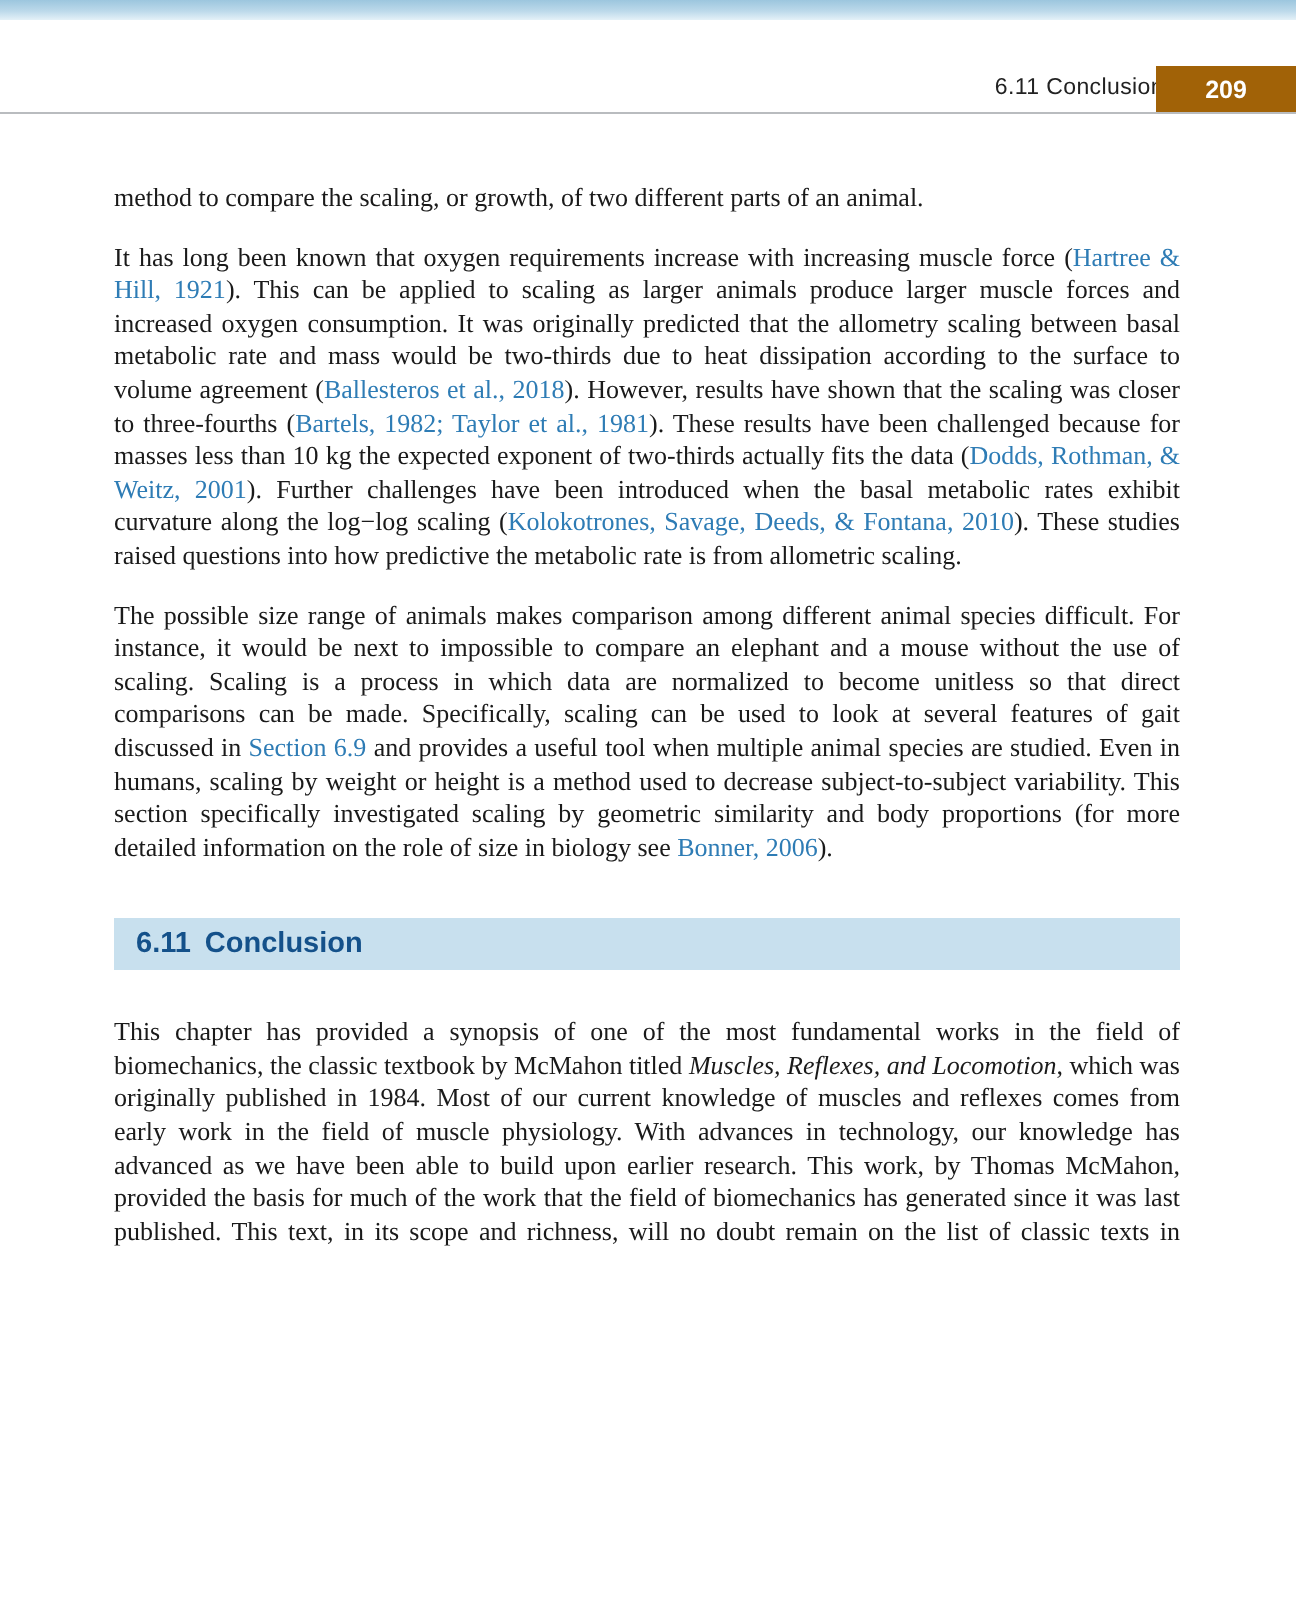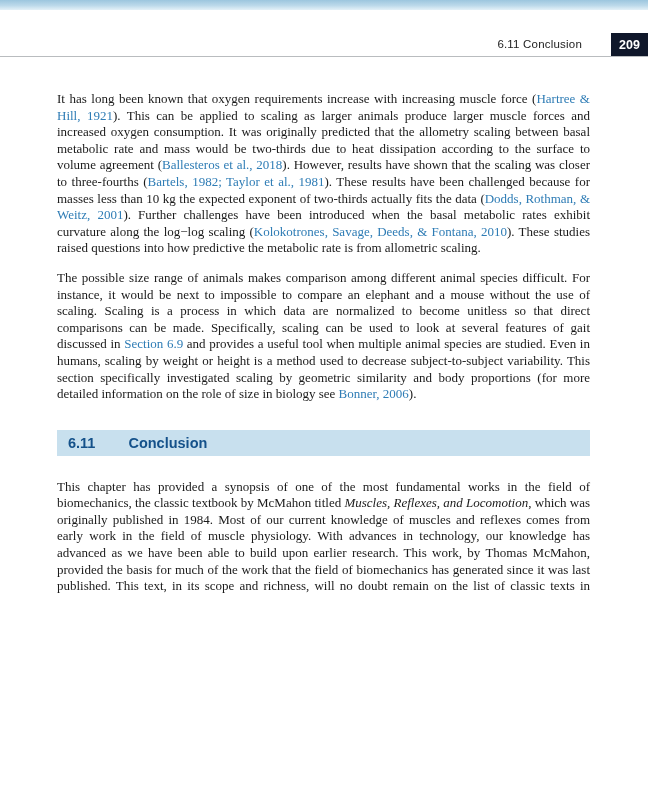--- a/index.html
+++ b/index.html
@@ -17,22 +17,22 @@
     background: linear-gradient(to bottom, #9cc6de 0%, #bcd9ea 55%, #e4f1f8 100%);
   }
   .runhead {
     position: absolute; top: 38px; right: 66px;
     font-family: "Liberation Sans", sans-serif;
     font-size: 11.5px; color: #222;
     letter-spacing: 0.2px;
   }
   .page-box {
     position: absolute; top: 33px; right: 0;
-    width: 37px; height: 24px;
-    background: #0f172a;
+    width: 70px; height: 24px;
+    background: #a16207;
     color: #ffffff;
     font-family: "Liberation Sans", sans-serif;
     font-weight: bold; font-size: 12.5px;
     display: flex; align-items: center; justify-content: center;
   }
   .header-rule {
     position: absolute; top: 56px; left: 0; right: 0;
     height: 1px; background: #b9bcbf;
   }
   .page-body {
@@ -60,33 +60,34 @@
   }
   .subheading .hnum { margin-right: 15px; }
   .section-bar {
     margin: 27px 0 23px 0;
     background: #c8e0ee;
     padding: 5px 0 5px 11px;
     font-family: "Liberation Sans", sans-serif;
     font-size: 14.5px; font-weight: bold;
     color: #14518a;
   }
-  .section-bar .hnum { margin-right: 33px; }
+  .section-bar .hnum { margin-right: 7px; }
 </style>
 </head>
 <body>
 
 <div class="top-band"></div>
 
 <div class="runhead">6.11 Conclusion</div>
 
 <div class="page-box">
   <span>209</span>
 </div>
 
 <div class="header-rule"></div>
 
 <main class="page-body">
+    <p class="para"><span>method to compare the scaling, or growth, of two different parts of an animal.</span></p>
     <p class="para"><span>It has long been known that oxygen requirements increase with increasing muscle force (</span><a class="cite" href="#">Hartree &amp; Hill, 1921</a><span>). This can be applied to scaling as larger animals produce larger muscle forces and increased oxygen consumption. It was originally predicted that the allometry scaling between basal metabolic rate and mass would be two-thirds due to heat dissipation according to the surface to volume agreement (</span><a class="cite" href="#">Ballesteros et al., 2018</a><span>). However, results have shown that the scaling was closer to three-fourths (</span><a class="cite" href="#">Bartels, 1982; Taylor et al., 1981</a><span>). These results have been challenged because for masses less than 10 kg the expected exponent of two-thirds actually fits the data (</span><a class="cite" href="#">Dodds, Rothman, &amp; Weitz, 2001</a><span>). Further challenges have been introduced when the basal metabolic rates exhibit curvature along the log−log scaling (</span><a class="cite" href="#">Kolokotrones, Savage, Deeds, &amp; Fontana, 2010</a><span>). These studies raised questions into how predictive the metabolic rate is from allometric scaling.</span></p>
     <p class="para"><span>The possible size range of animals makes comparison among different animal species difficult. For instance, it would be next to impossible to compare an elephant and a mouse without the use of scaling. Scaling is a process in which data are normalized to become unitless so that direct comparisons can be made. Specifically, scaling can be used to look at several features of gait discussed in </span><a class="cite" href="#">Section 6.9</a><span> and provides a useful tool when multiple animal species are studied. Even in humans, scaling by weight or height is a method used to decrease subject-to-subject variability. This section specifically investigated scaling by geometric similarity and body proportions (for more detailed information on the role of size in biology see </span><a class="cite" href="#">Bonner, 2006</a><span>).</span></p>
     <div class="section-bar"><span class="hnum">6.11</span><span>Conclusion</span></div>
     <p class="para jlast"><span>This chapter has provided a synopsis of one of the most fundamental works in the field of biomechanics, the classic textbook by McMahon titled </span><span class="it">Muscles, Reflexes, and Locomotion</span><span>, which was originally published in 1984. Most of our current knowledge of muscles and reflexes comes from early work in the field of muscle physiology. With advances in technology, our knowledge has advanced as we have been able to build upon earlier research. This work, by Thomas McMahon, provided the basis for much of the work that the field of biomechanics has generated since it was last published. This text, in its scope and richness, will no doubt remain on the list of classic texts in</span></p>
   </main>
 
 </body></html>

